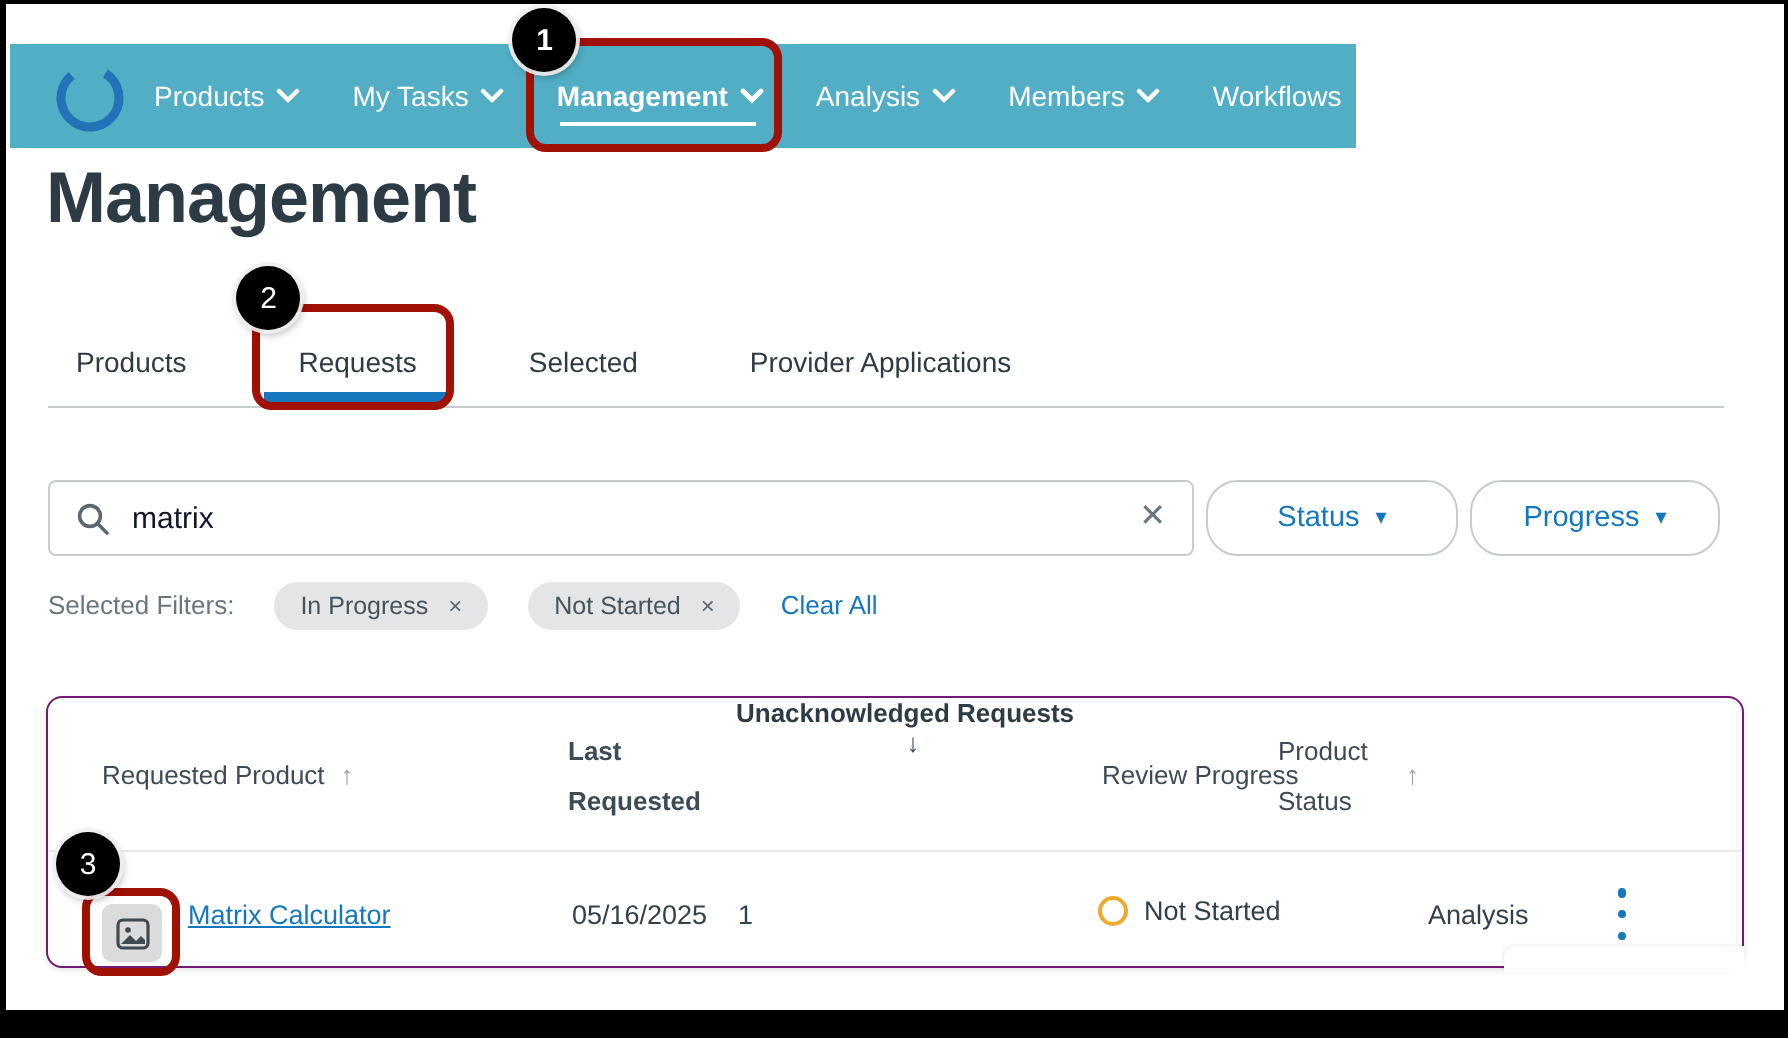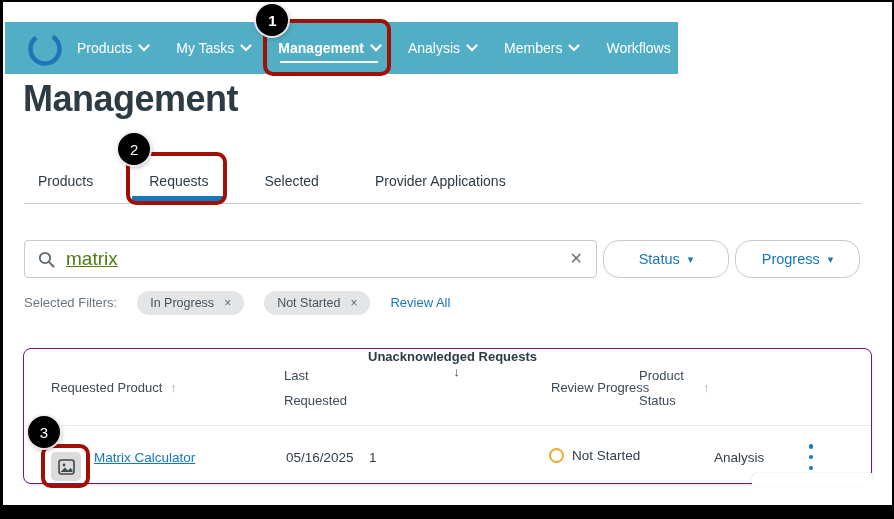--- a/index.html
+++ b/index.html
@@ -62,21 +62,21 @@
 
   
   .search-box {
     position:absolute; left:24px; top:240px; width:573px; height:38px;
     border:1px solid #C6CBD0; border-radius:4px; background:#fff;
     display:flex; align-items:center; padding:0 13px;
   }
   .search-icon { width:17px; height:17px; margin-right:11px; flex:0 0 auto; }
   .search-input {
     flex:1; border:none; outline:none; font-family:"Liberation Sans",sans-serif;
-    font-size:19px; color:#4d7c0f; background:transparent;text-decoration:underline;
+    font-size:15px; color:#0f172a; background:transparent;
   }
   .search-clear { font-size:16px; color:#6B7780; cursor:pointer; line-height:1; }
   .filter-btn {
     position:absolute; top:240px; height:38px; border:1px solid #C6CBD0; border-radius:16px;
     background:#fff; color:#1577BD; font-size:14.5px; display:flex; align-items:center;
     justify-content:center; gap:8px; cursor:pointer;
   }
   .btn-status { left:603px; width:126px; }
   .btn-progress { left:735px; width:125px; }
   .caret { font-size:11px; line-height:1; }
@@ -236,31 +236,31 @@
   <div class="filters-row">
     <span class="filters-label">Selected Filters:</span>
     <div class="chip">
       <span>In Progress</span>
       <span class="chip-x">×</span>
     </div>
     <div class="chip">
       <span>Not Started</span>
       <span class="chip-x">×</span>
     </div>
-    <span class="clear-all">Review All</span>
+    <span class="clear-all">Clear All</span>
   </div>
 
   <div class="card">
 
     <div class="thead">
       <div class="th" style="left:27px;">
         <span>Requested Product</span>
         <span class="sort">↑</span>
       </div>
-      <div class="th" style="left:260px; width:72px;">
+      <div class="th" style="left:260px; width:72px;font-weight:bold;">
         <span class="th-wrap">Last Requested</span>
       </div>
       <div class="th th-bold" style="left:344px;flex-direction:column;">
         <span>Unacknowledged Requests</span>
         <span class="sort">↓</span>
       </div>
       <div class="th" style="left:527px;">
         <span>Review Progress</span>
       </div>
       <div class="th" style="left:615px;">

